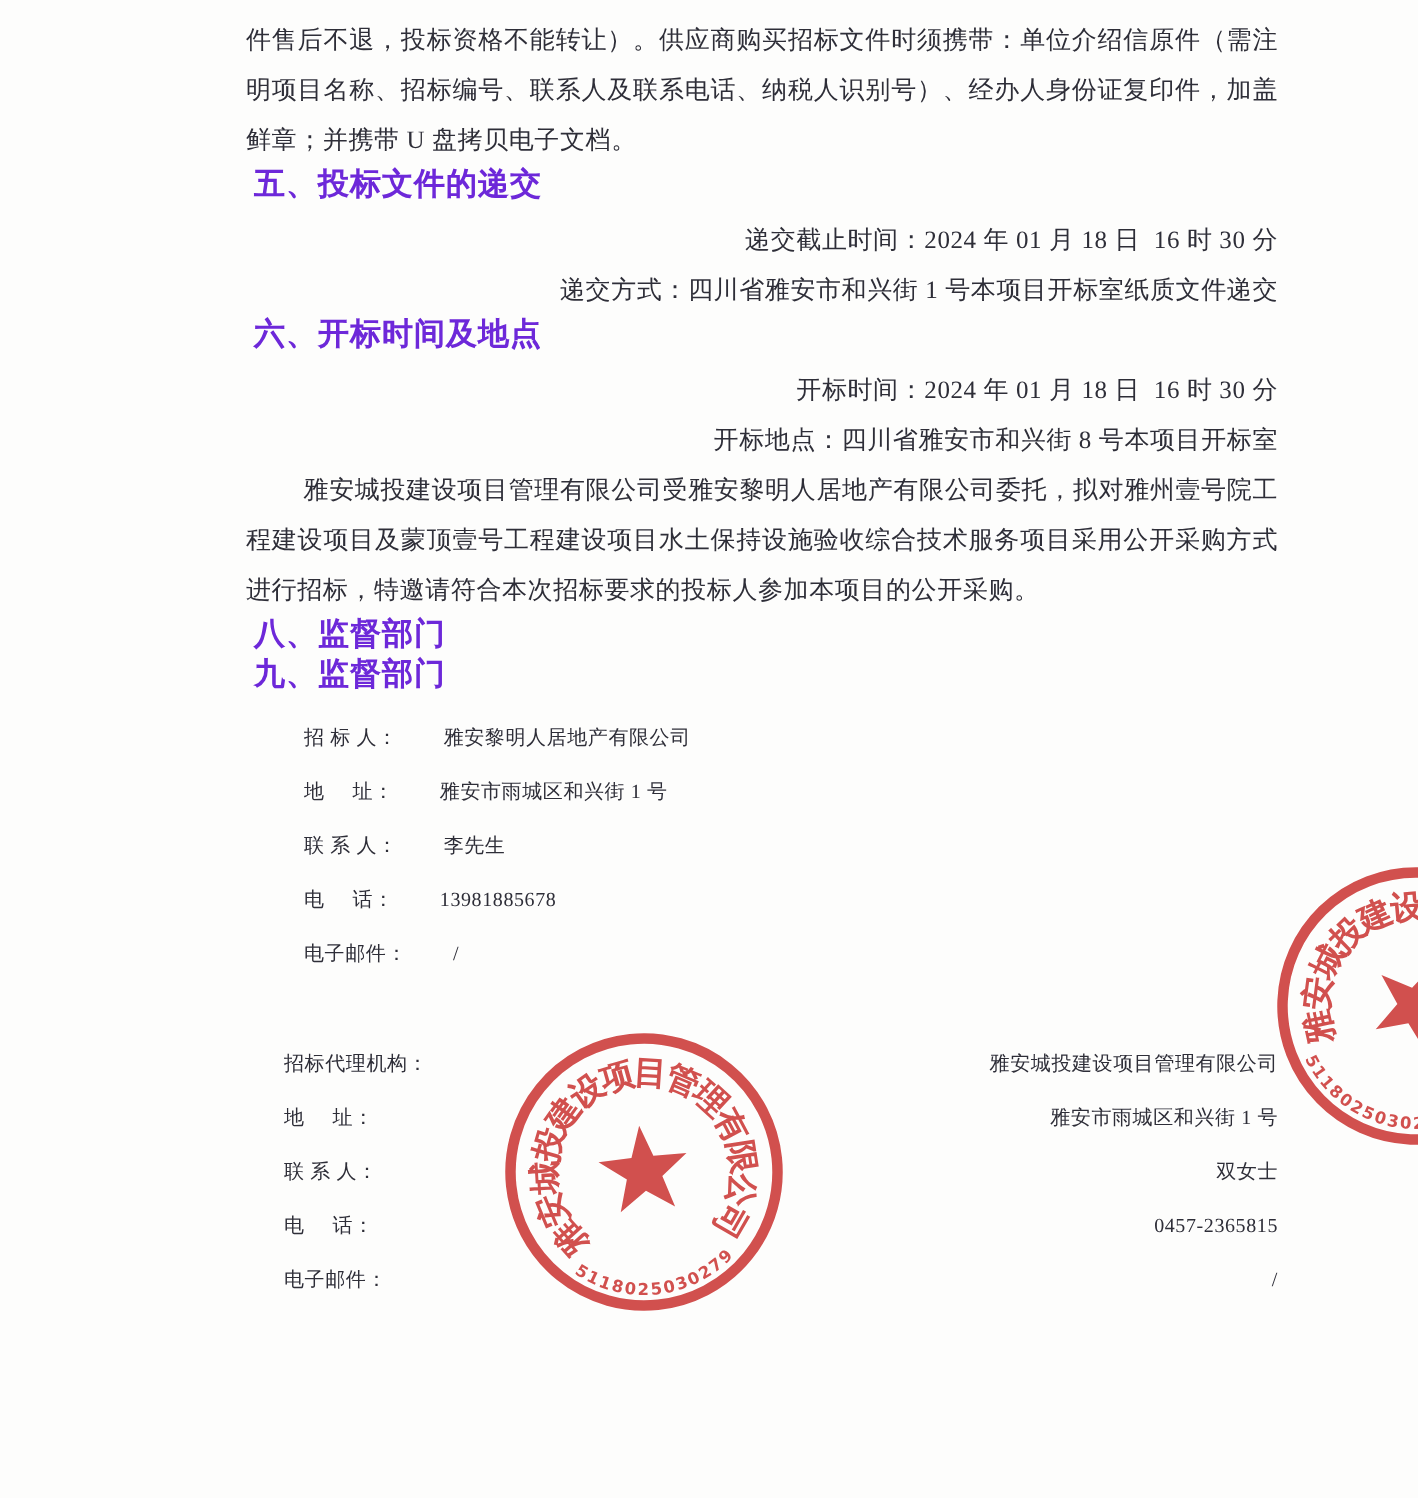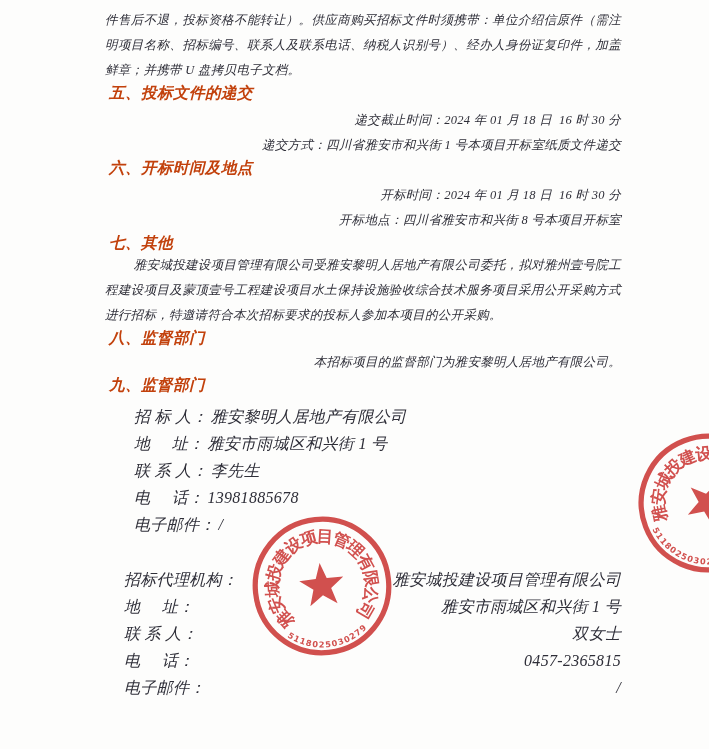--- a/index.html
+++ b/index.html
@@ -8,42 +8,41 @@
     width: 709px;
     height: 749px;
     margin: 0 auto;
     background: #fdfdfc;
     overflow: hidden;
     font-family: "Liberation Serif", "DejaVu Serif", serif;
     color: #2e2e38;
   }
   .content {
     position: absolute;
-    left: 105px;
+    left: 123px;
     top: 0;
     width: 516px;
-    font-style: italic;
   }
   .para {
     margin: 0;
     font-size: 12.5px;
     letter-spacing: 0.3px;
     line-height: 25px;
     text-align: justify;
     text-justify: inter-ideograph;
   }
   .intro { margin-top: 8px; }
   .indent2 { text-indent: 2.3em; }
   h2.sec {
     margin: 0;
     padding-left: 4px;
     font-size: 15.5px;
     font-weight: bold;
     line-height: 20px;
-    color: #c2410c;
+    color: #6d28d9;
     letter-spacing: 0.5px;
   }
   .h-five  { margin-top: 12px; }
   .h-six   { margin-top: 5px; }
   .h-seven { margin-top: 0; }
   .h-eight { margin-top: 0; }
   .h-nine  { margin-top: 2px; }
   .item {
     margin: 0 0 0 29px;
     font-size: 12.5px;
@@ -54,23 +53,24 @@
   }
   .item.m-t { margin-top: 5px; }
   .sup { margin-top: 2px; }
   .rows { margin: 0; }
   .rows.tenderer { margin-top: 8px; }
   .rows.agent { margin-top: 28px; }
   .row {
     margin-left: 29px;
     height: 27px;
     line-height: 27px;
-    font-size: 16px;
+    font-size: 10px;
     letter-spacing: 0.3px;
     display: flex;
+    gap: 20px;
   }
   .rows.agent .row { margin-left: 19px; justify-content: space-between; }
   .row .label { white-space: pre; }
   .row .value { margin-left: 3px; white-space: pre; }
   .rows.agent .row .value { margin-left: 13px; }
   .stamp {
     position: absolute;
     mix-blend-mode: multiply;
     opacity: 0.9;
     pointer-events: none;
@@ -88,25 +88,23 @@
     <p class="para intro">件售后不退，投标资格不能转让）。供应商购买招标文件时须携带：单位介绍信原件（需注明项目名称、招标编号、联系人及联系电话、纳税人识别号）、经办人身份证复印件，加盖鲜章；并携带 U 盘拷贝电子文档。</p>
 
     <h2 class="sec h-five">五、投标文件的递交</h2>
     <p class="item m-t">递交截止时间：2024 年 01 月 18 日  16 时 30 分</p>
     <p class="item">递交方式：四川省雅安市和兴街 1 号本项目开标室纸质文件递交</p>
 
     <h2 class="sec h-six">六、开标时间及地点</h2>
     <p class="item m-t">开标时间：2024 年 01 月 18 日  16 时 30 分</p>
     <p class="item">开标地点：四川省雅安市和兴街 8 号本项目开标室</p>
 
-    <h2 class="sec h-seven">七、其他</h2>
     <p class="para indent2">雅安城投建设项目管理有限公司受雅安黎明人居地产有限公司委托，拟对雅州壹号院工程建设项目及蒙顶壹号工程建设项目水土保持设施验收综合技术服务项目采用公开采购方式进行招标，特邀请符合本次招标要求的投标人参加本项目的公开采购。</p>
 
     <h2 class="sec h-eight">八、监督部门</h2>
-    <p class="item sup">本招标项目的监督部门为雅安黎明人居地产有限公司。</p>
 
     <h2 class="sec h-nine">九、监督部门</h2>
 
     <div class="rows tenderer">
       <div class="row">
         <span class="label">招 标 人：</span>
         <span class="value">雅安黎明人居地产有限公司</span>
       </div>
       <div class="row">
         <span class="label">地     址：</span>

